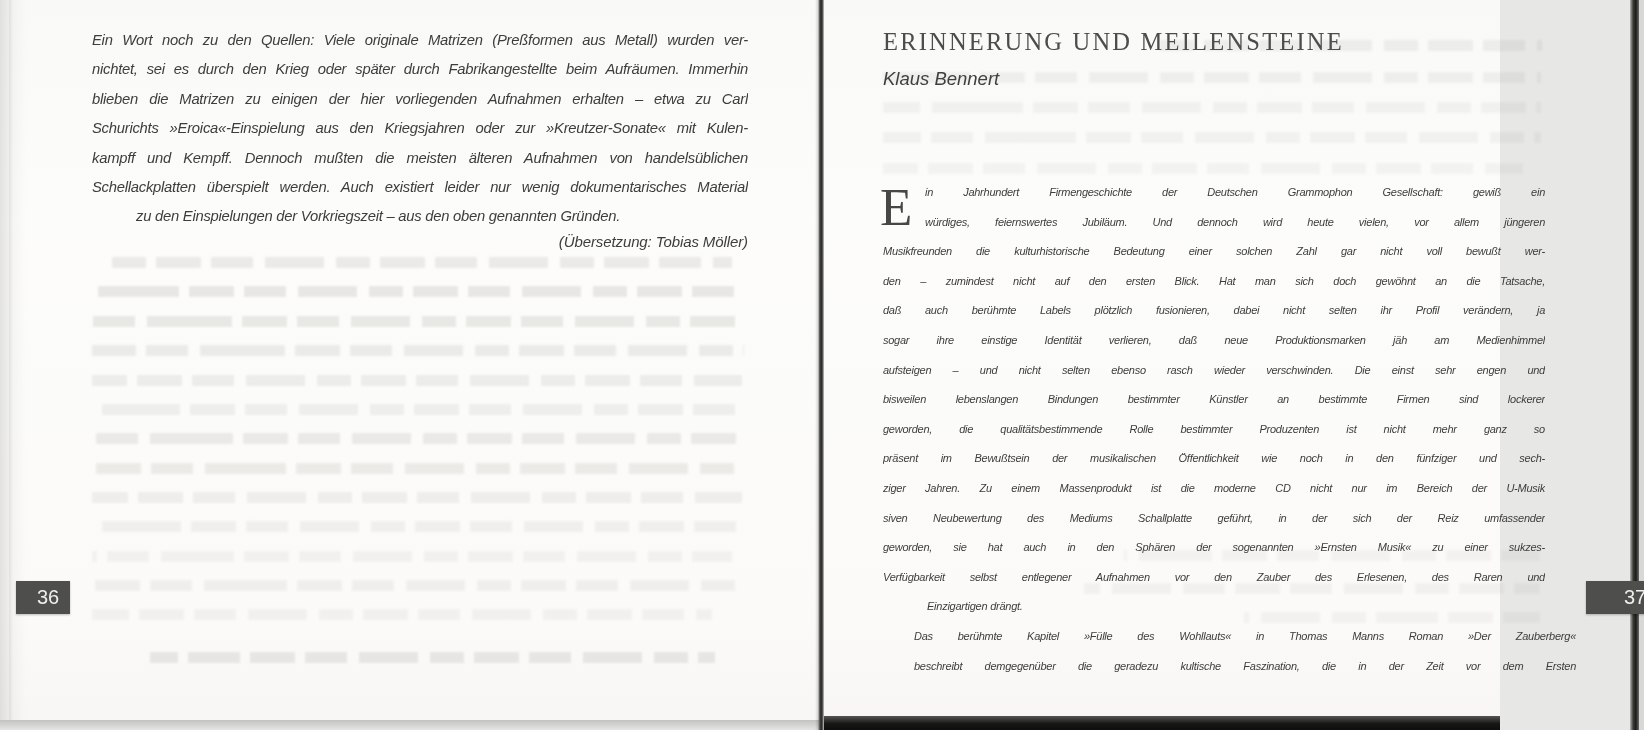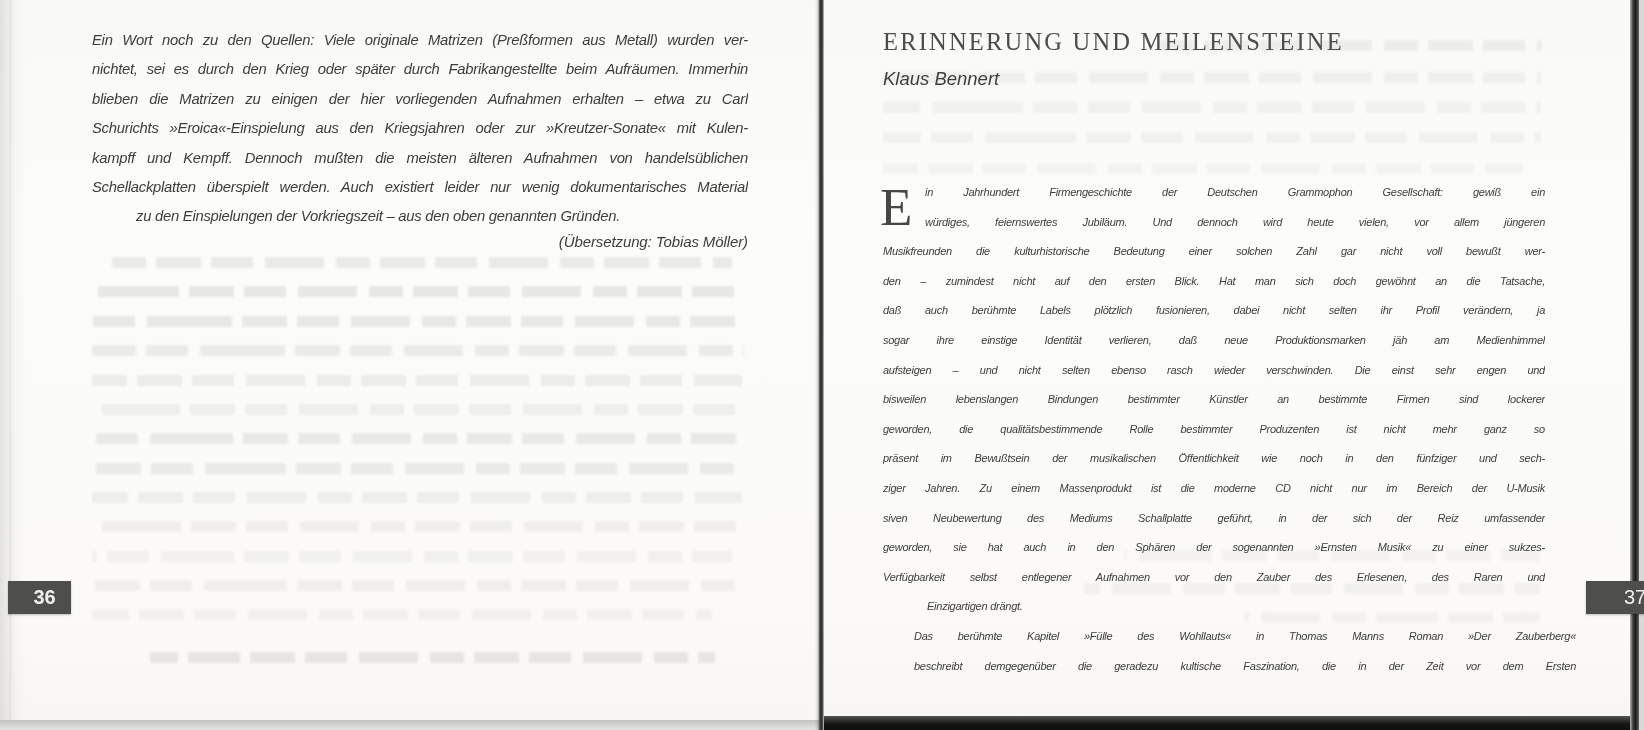--- a/index.html
+++ b/index.html
@@ -4,21 +4,21 @@
 <style>
   html,body{margin:0;padding:0;background:#dededc;}
   .spread{
     position:relative;width:1644px;height:730px;overflow:hidden;
     background:#e7e7e5;
     font-family:"Liberation Sans",sans-serif;
     -webkit-font-smoothing:antialiased;
   }
   .page{position:absolute;top:0;height:730px;background:linear-gradient(180deg,#f9f9f7 0%,#fcfcfa 30%,#fbfaf8 85%,#f7f6f4 100%);}
   .page-left{left:0;width:819px;}
-  .page-right{left:824px;width:808px;}
+  .page-right{left:824px;width:676px;}
 
   
   .left-outer-shadow{position:absolute;left:0;top:0;bottom:0;width:26px;
     background:linear-gradient(to right,rgba(0,0,0,.10),rgba(0,0,0,.03) 12px,rgba(0,0,0,0) 26px);pointer-events:none;}
   .left-crease{position:absolute;left:9px;top:0;bottom:0;width:4px;
     background:linear-gradient(to right,rgba(0,0,0,.06),rgba(0,0,0,0));pointer-events:none;}
   .gutter{position:absolute;left:815px;top:0;bottom:0;width:12px;
     background:linear-gradient(to right,rgba(0,0,0,0) 0,rgba(0,0,0,.14) 3px,#3c3c3a 5px,#2c2c2a 7px,rgba(0,0,0,.12) 9px,rgba(0,0,0,0) 12px);}
   .edge-line-right{position:absolute;left:1630px;top:0;bottom:0;width:9px;
     background:linear-gradient(to right,#b5b5b3,#3a3a38 35%,#1b1b19 65%,#6a6a68);}
@@ -48,21 +48,21 @@
     letter-spacing:2.2px;color:var(--heading,#4c4c4a);white-space:nowrap;}
   .article-author{position:absolute;left:59px;top:68px;font-style:italic;
     font-size:18.5px;color:#3e3e3c;letter-spacing:0;}
   .dropcap{position:absolute;left:56px;top:181px;
     font-family:"Liberation Serif",serif;font-size:53px;line-height:53px;
     color:#474745;}
 
   .pagenum{position:absolute;top:581px;height:33px;line-height:33px;
     background:var(--numbox,#4e4e4c);color:var(--numtext,#efefed);
     font-size:20px;text-align:center;box-shadow:0 1px 2px rgba(0,0,0,.25);}
-  .pagenum-left{left:8px;width:63px;text-indent:10px;font-weight:bold;}
+  .pagenum-left{left:16px;width:54px;text-indent:10px;}
   .pagenum-right{left:762px;width:48px;z-index:5;padding-left:25px;}
 
   
   .ghost{position:absolute;height:11px;filter:blur(1.1px);pointer-events:none;
     background:repeating-linear-gradient(90deg,
       #63635f 0 34px, transparent 34px 44px,
       #63635f 44px 89px, transparent 89px 99px,
       #63635f 99px 141px, transparent 141px 153px,
       #63635f 153px 212px, transparent 212px 224px);}
 </style>

